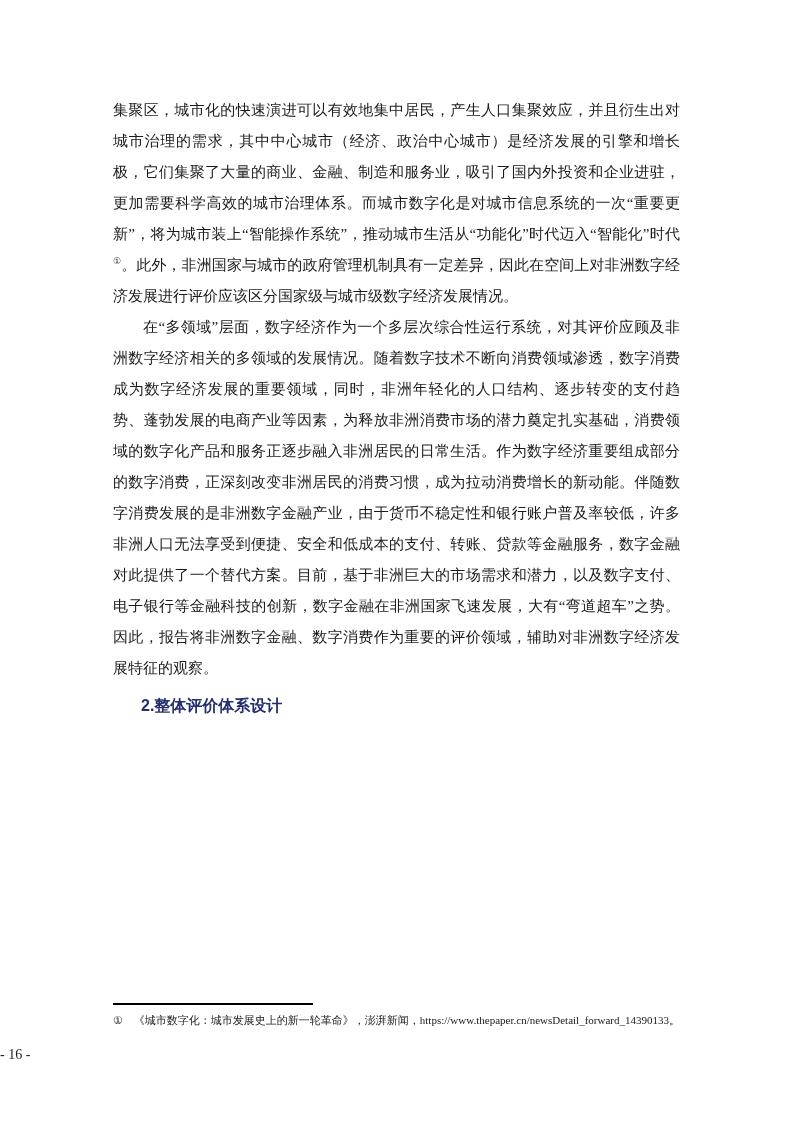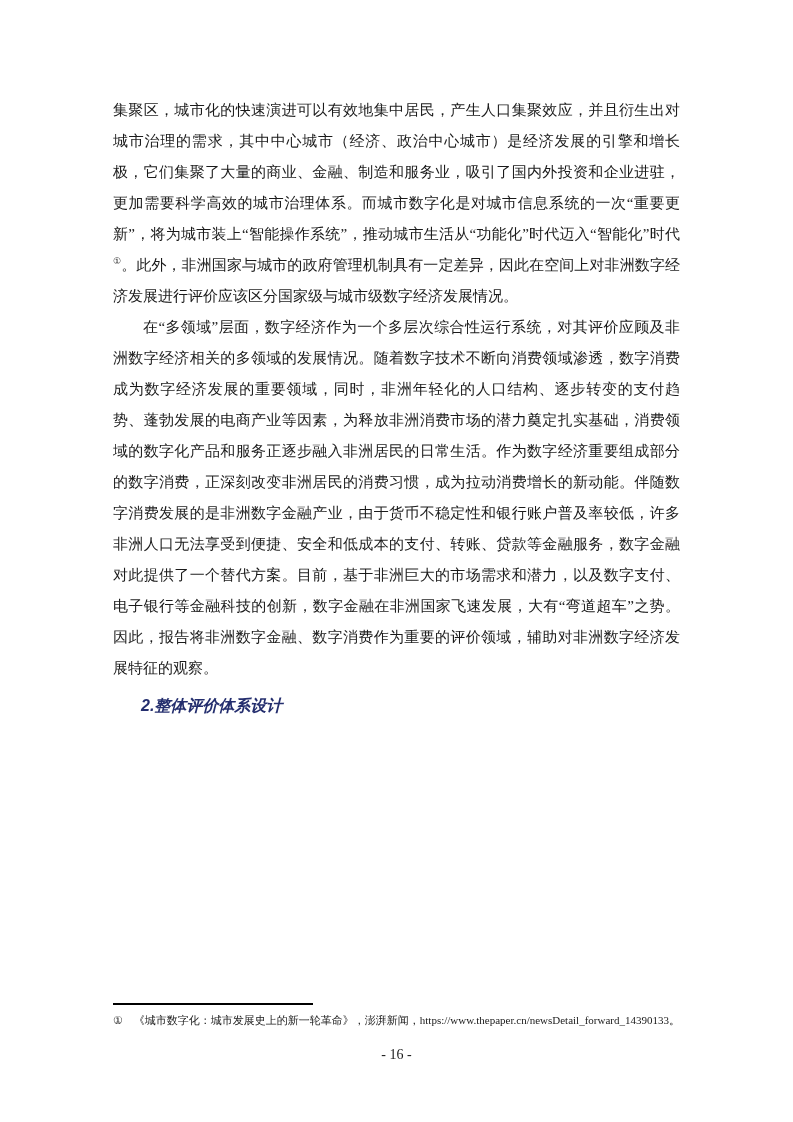--- a/index.html
+++ b/index.html
@@ -34,21 +34,20 @@
     line-height: 0;
     vertical-align: super;
   }
   h3.section-heading {
     margin: 6px 0 8px 28px;
     font-family: "Liberation Sans", "DejaVu Sans", sans-serif;
     font-weight: bold;
     font-size: 16px;
     line-height: 31px;
     color: var(--heading-color);
-    font-style: italic;
   }
   .footnote-separator {
     position: absolute;
     left: 113px;
     top: 1003px;
     width: 200px;
     border-top: 2px solid #000000;
   }
   .footnote {
     position: absolute;
@@ -60,21 +59,21 @@
     display: flex;
     gap: 9px;
   }
   .footnote .fn-marker { flex: 0 0 auto; }
   .footnote .fn-text { flex: 1 1 auto; text-align: right; }
   .page-footer {
     position: absolute;
     left: 0;
     top: 1045px;
     width: 100%;
-    text-align: center;
+    text-align: left;
     font-size: 14px;
     line-height: 20px;
   }
 </style>
 </head>
 <body>
 
 <div class="page">
 
   <div class="content">

